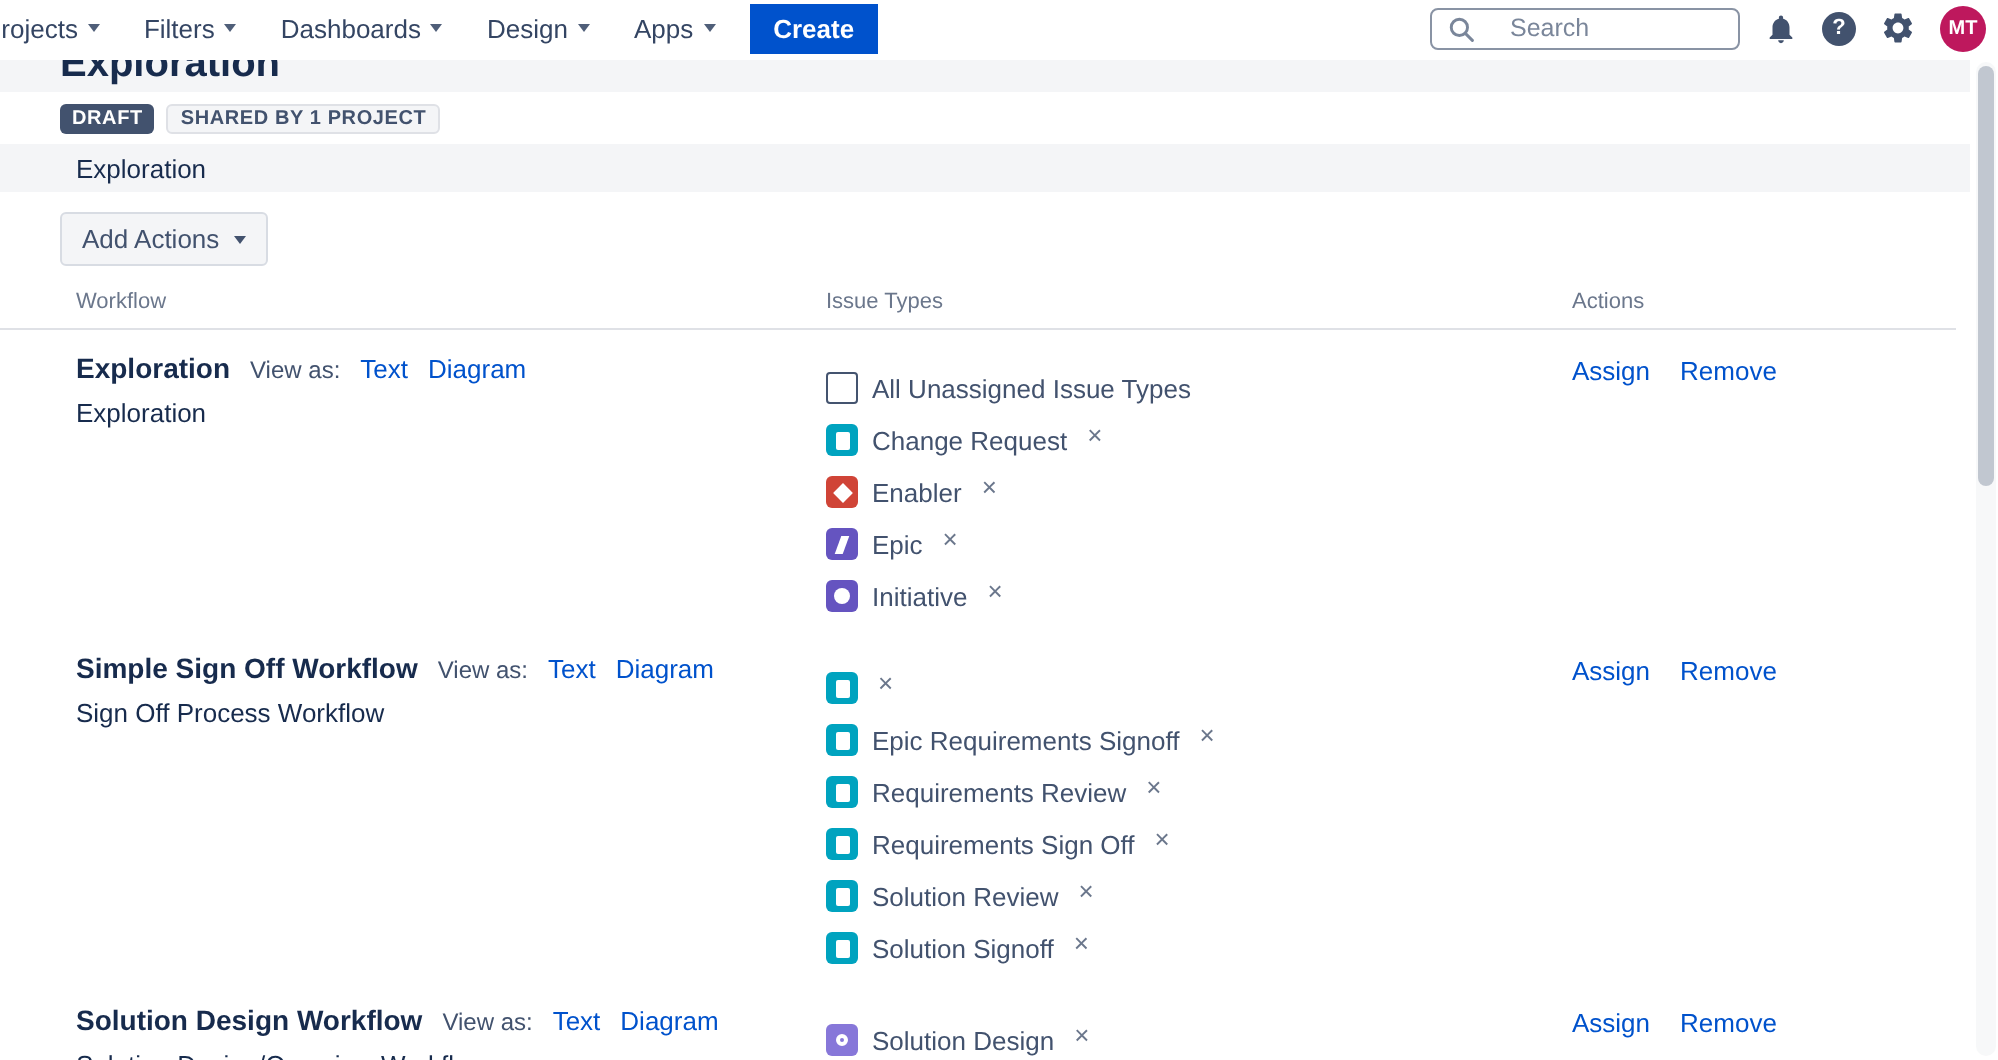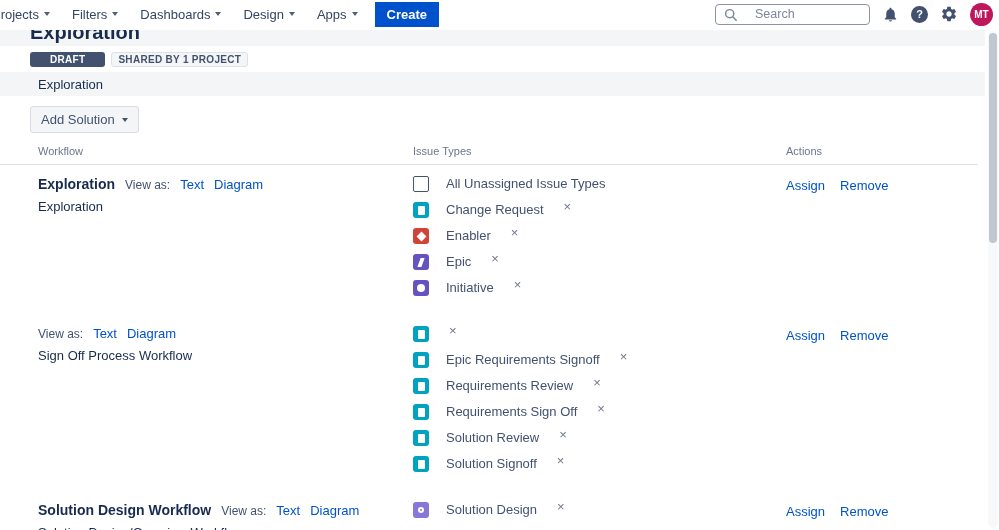--- a/index.html
+++ b/index.html
@@ -30,40 +30,40 @@
           font-weight:700;display:flex;align-items:center;justify-content:center;cursor:pointer}
 
   
   .scroll-track{position:absolute;right:1px;top:31px;width:10px;height:497px;background:#F7F8F9;border-radius:5px}
   .scroll-thumb{width:8px;margin:2px auto 0;height:210px;background:#C1C7D0;border-radius:4px}
 
   
   .title-strip{height:16px;background:var(--surface-gray);overflow:hidden;margin-top:2px;width:985px}
   .title-strip h1{margin:-10px 0 0 30px;font-size:20px;line-height:24px;font-weight:700;color:var(--text-primary)}
   .badges{margin:6px 0 0 30px;display:flex;gap:6px;align-items:center}
-  .badge{font-size:10px;font-weight:700;letter-spacing:.3px;border-radius:3px;padding:2px 20px;white-space:nowrap}
+  .badge{font-size:10px;font-weight:700;letter-spacing:.3px;border-radius:3px;padding:2px 6px;white-space:nowrap}
   .badge.draft{background:#42526E;color:#fff}
   .badge.shared{background:#F4F5F7;color:#42526E;border:1px solid #DFE1E6;padding:1px 6px}
   .desc-bar{margin-top:5px;width:985px;height:24px;background:var(--surface-gray);display:flex;align-items:center;
             padding-left:38px;font-size:13px;color:var(--text-primary)}
   .add-workflow{margin:10px 0 0 30px;display:inline-flex;align-items:center;gap:7px;background:#F4F5F7;
                 border:1px solid #D8DCE3;border-radius:3px;padding:5px 10px;font-size:13px;color:#42526E;
                 font-family:inherit;cursor:pointer}
 
   
   .t-head{margin-top:12px;display:grid;grid-template-columns:375px 373px 1fr;padding:0 0 7px 38px;
           font-size:11px;color:var(--text-muted);border-bottom:1px solid var(--border);width:978px}
   .t-row{display:grid;grid-template-columns:375px 373px 1fr;padding:11px 0 9px 38px;width:978px}
   .wf-line{display:flex;align-items:baseline;gap:10px}
   .wf-name{font-size:14px;font-weight:700;color:var(--text-primary);white-space:nowrap}
   .viewas{font-size:12px;color:var(--text-secondary);white-space:nowrap}
   a.link{color:var(--link);font-size:13px;text-decoration:none;cursor:pointer;white-space:nowrap}
   .wf-desc{margin-top:7px;font-size:13px;color:var(--text-primary)}
   .col-it{display:flex;flex-direction:column}
-  .issue-type{display:flex;align-items:flex-start;height:26px;gap:17px}
+  .issue-type{display:flex;align-items:flex-end;height:26px;gap:7px}
   .it-label{font-size:13px;color:var(--text-secondary)}
   .it-remove{font-size:13px;color:var(--text-muted);position:relative;top:-3px;margin-left:3px;cursor:pointer}
   .col-act{display:flex;gap:15px;align-items:flex-start;padding-top:2px}
 
   .it-icon{width:16px;height:16px;flex:0 0 16px;border-radius:3px;display:inline-flex;align-items:center;justify-content:center}
   .it-icon.outline{background:#fff;border:1.5px solid #44546F;border-radius:2px}
   .glyph.doc{width:7px;height:9px;background:#fff;border-radius:1px}
   .glyph.bolt{width:4px;height:9px;background:#fff;transform:skewX(-20deg)}
   .glyph.ring{width:6px;height:6px;border:2px solid #fff;border-radius:50%}
   .glyph.dot{width:8px;height:8px;background:#fff;border-radius:50%}
@@ -142,21 +142,21 @@
 <div class="badges">
   <span class="badge draft">DRAFT</span>
   <span class="badge shared">SHARED BY 1 PROJECT</span>
 </div>
 
 <div class="desc-bar">
   <span>Exploration</span>
 </div>
 
 <button class="add-workflow">
-  <span>Add Solution</span>
+  <span>Add Actions</span>
   <span class="caret dark"></span>
 </button>
 
 
 <div class="t-head">
   <span>Workflow</span>
   <span>Issue Types</span>
   <span>Actions</span>
 </div>
 
@@ -207,20 +207,21 @@
       </div>
     <div class="col-act">
       <a class="link">Assign</a>
       <a class="link">Remove</a>
     </div>
   </div>
 
   <div class="t-row">
     <div class="col-wf">
       <div class="wf-line">
+        <span class="wf-name">Simple Sign Off Workflow</span>
         <span class="viewas">View as:</span>
         <a class="link">Text</a>
         <a class="link">Diagram</a>
       </div>
       <div class="wf-desc">Sign Off Process Workflow</div>
     </div>
     <div class="col-it">
         <div class="issue-type">
           <span class="it-icon" style="background: rgb(0, 163, 191);">
             <span class="glyph doc"></span>

